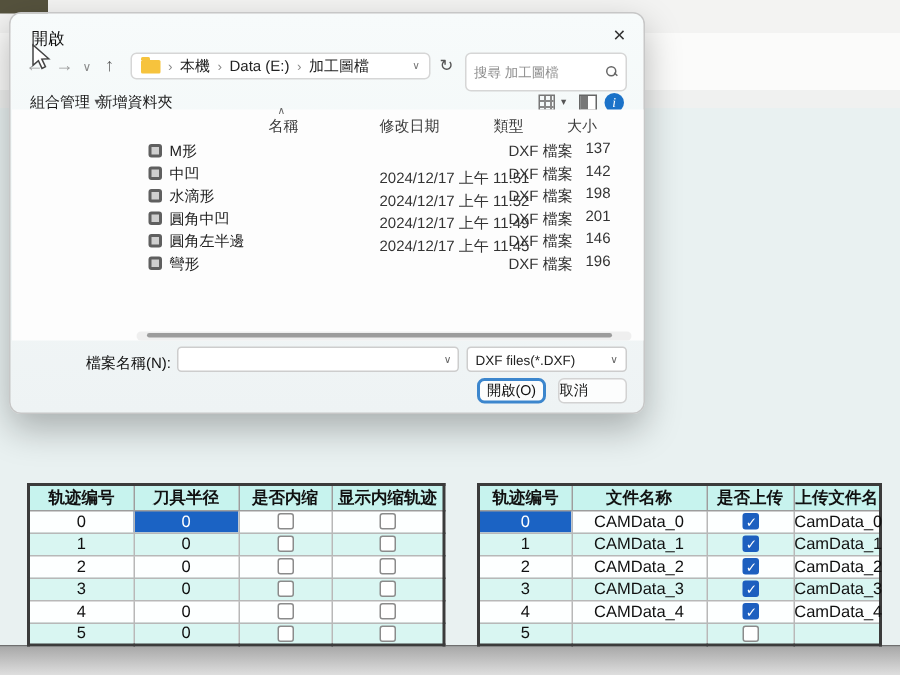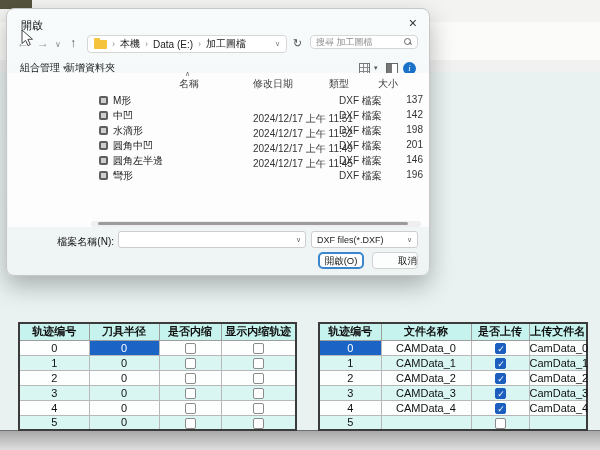--- a/index.html
+++ b/index.html
@@ -26,21 +26,21 @@
 
   .crumbbox { left:80px; top:26px; width:200px; height:18px; background:#fff; border:1px solid #d6d6d6;
               border-radius:4px; display:flex; align-items:center; padding:0 6px; gap:5px; font-size:10px; }
   .folder-ico { width:13px; height:9px; background:#f6c33d; border-radius:1px; position:relative; flex:0 0 auto; }
   .folder-ico::before { content:""; position:absolute; top:-2px; left:0; width:6px; height:2px; background:#f6c33d; border-radius:1px 1px 0 0; }
   .crumb-sep { color:#8a8a8a; font-size:9px; }
   .crumb { color:#222; white-space:nowrap; }
   .crumb-caret { margin-left:auto; font-size:7px; color:#777; }
   .refreshbtn { left:286px; top:28px; font-size:11px; color:#555; }
 
-  .searchbox { left:303px; top:26px; width:108px; height:14px; background:#fff; border:1px solid #d6d6d6;
+  .searchbox { left:303px; top:26px; width:108px; height:26px; background:#fff; border:1px solid #d6d6d6;
                border-radius:4px; display:flex; align-items:center; padding:0 5px;gap:14px; }
   .searchbox input { border:none; outline:none; width:100%; font-size:9px; font-family:inherit; color:#333; background:transparent; }
   .searchbox input::placeholder { color:#8d8d8d; }
   .mag { width:8px; height:8px; position:relative; flex:0 0 auto; }
   .mag::before { content:""; position:absolute; left:0; top:0; width:5px; height:5px; border:1px solid #666; border-radius:50%; }
   .mag::after { content:""; position:absolute; left:5px; top:5px; width:3px; height:1px; background:#666; transform:rotate(45deg); }
 
   .tool-item { top:52px; font-size:10px; color:#1a1a1a; display:flex; gap:3px; align-items:center; }
   .tool-caret { font-size:7px; color:#555; }
   .view-ico { left:352px; top:54px; width:11px; height:11px; border:1px solid #777;
@@ -57,38 +57,38 @@
   .colhead { top:68px; font-size:10px; color:#3c3c3c; }
   .sort-asc { left:178px; top:61px; font-size:7px; color:#666; }
 
   .file-rows { left:86px; top:84px; width:334px; }
   .frow { position:relative; height:15px; font-size:10px; color:#222; }
   .frow .ficon { position:absolute; left:6px; top:3px; width:9px; height:9px; background:#5f5f5f; border-radius:2px; }
   .frow .ficon::after { content:""; position:absolute; left:2px; top:2px; width:5px; height:5px; background:#cfcfcf; }
   .frow .fname { position:absolute; left:20px; top:1px; }
   .frow .fdate { position:absolute; left:160px; top:19px; color:#333; }
   .frow .ftype { position:absolute; left:246px; top:1px; color:#333; }
-  .frow .fsize { position:absolute; right:4px; top:1px; color:#333; }
+  .frow .fsize { position:absolute; right:20px; top:1px; color:#333; }
 
   .hscroll { left:84px; top:212px; width:330px; height:6px; background:#efefef; border-radius:3px; }
   .hscroll .thumb { position:absolute; left:7px; top:1px; width:310px; height:3px; background:#9c9c9c; border-radius:2px; }
 
   .fname-label { left:0px; top:226px; width:107px; text-align:right; font-size:10px; color:#111; }
   .fname-combo { left:111px; top:222px; width:188px; height:17px; background:#fff; border:1px solid #cdcdcd;
                  border-radius:3px; display:flex; align-items:center; padding:0 4px; }
   .fname-combo input { border:none; outline:none; flex:1; font-size:10px; font-family:inherit; }
   .combo-caret { font-size:7px; color:#666; margin-left:3px; }
   .filter-combo { left:304px; top:222px; width:107px; height:17px; background:#fff; border:1px solid #cdcdcd;
                   border-radius:3px; display:flex; align-items:center; padding:0 5px; font-size:9px; color:#222; }
   .filter-combo span.txt { flex:1; white-space:nowrap; }
 
   .btn-open { left:311px; top:243px; width:46px; height:17px; background:#fcfdfd; border:2px solid #3c86cd;
               border-radius:5px; font-size:9.5px; text-align:center; line-height:13px; color:#111; }
   .btn-cancel { left:365px; top:243px; width:46px; height:17px; background:#fcfdfd; border:1px solid #d2d2d2;
-                border-radius:4px; font-size:9.5px; text-align:right; line-height:15px; color:#111; }
+                border-radius:4px; font-size:9.5px; text-align:left; line-height:15px; color:#111; }
 
   
   .cursor { left:21px; top:29px; z-index:60; }
 
   
   table.grid { position:absolute; border-collapse:collapse; background:#fff; border:2px solid #3b3b3b; table-layout:fixed; z-index:5; }
   table.grid th { background:#c7f3ee; border:1px solid #9d9d9d; height:17px; font-weight:bold; font-size:11px; color:#111; }
   table.grid td { border:1px solid #b8b8b8; height:15px; text-align:center; font-size:11px; color:#111; padding:0; }
   table.grid tbody tr:nth-child(even) td { background:#d9f6f2; }
   table.grid tbody tr:nth-child(odd) td { background:#fdffff; }

